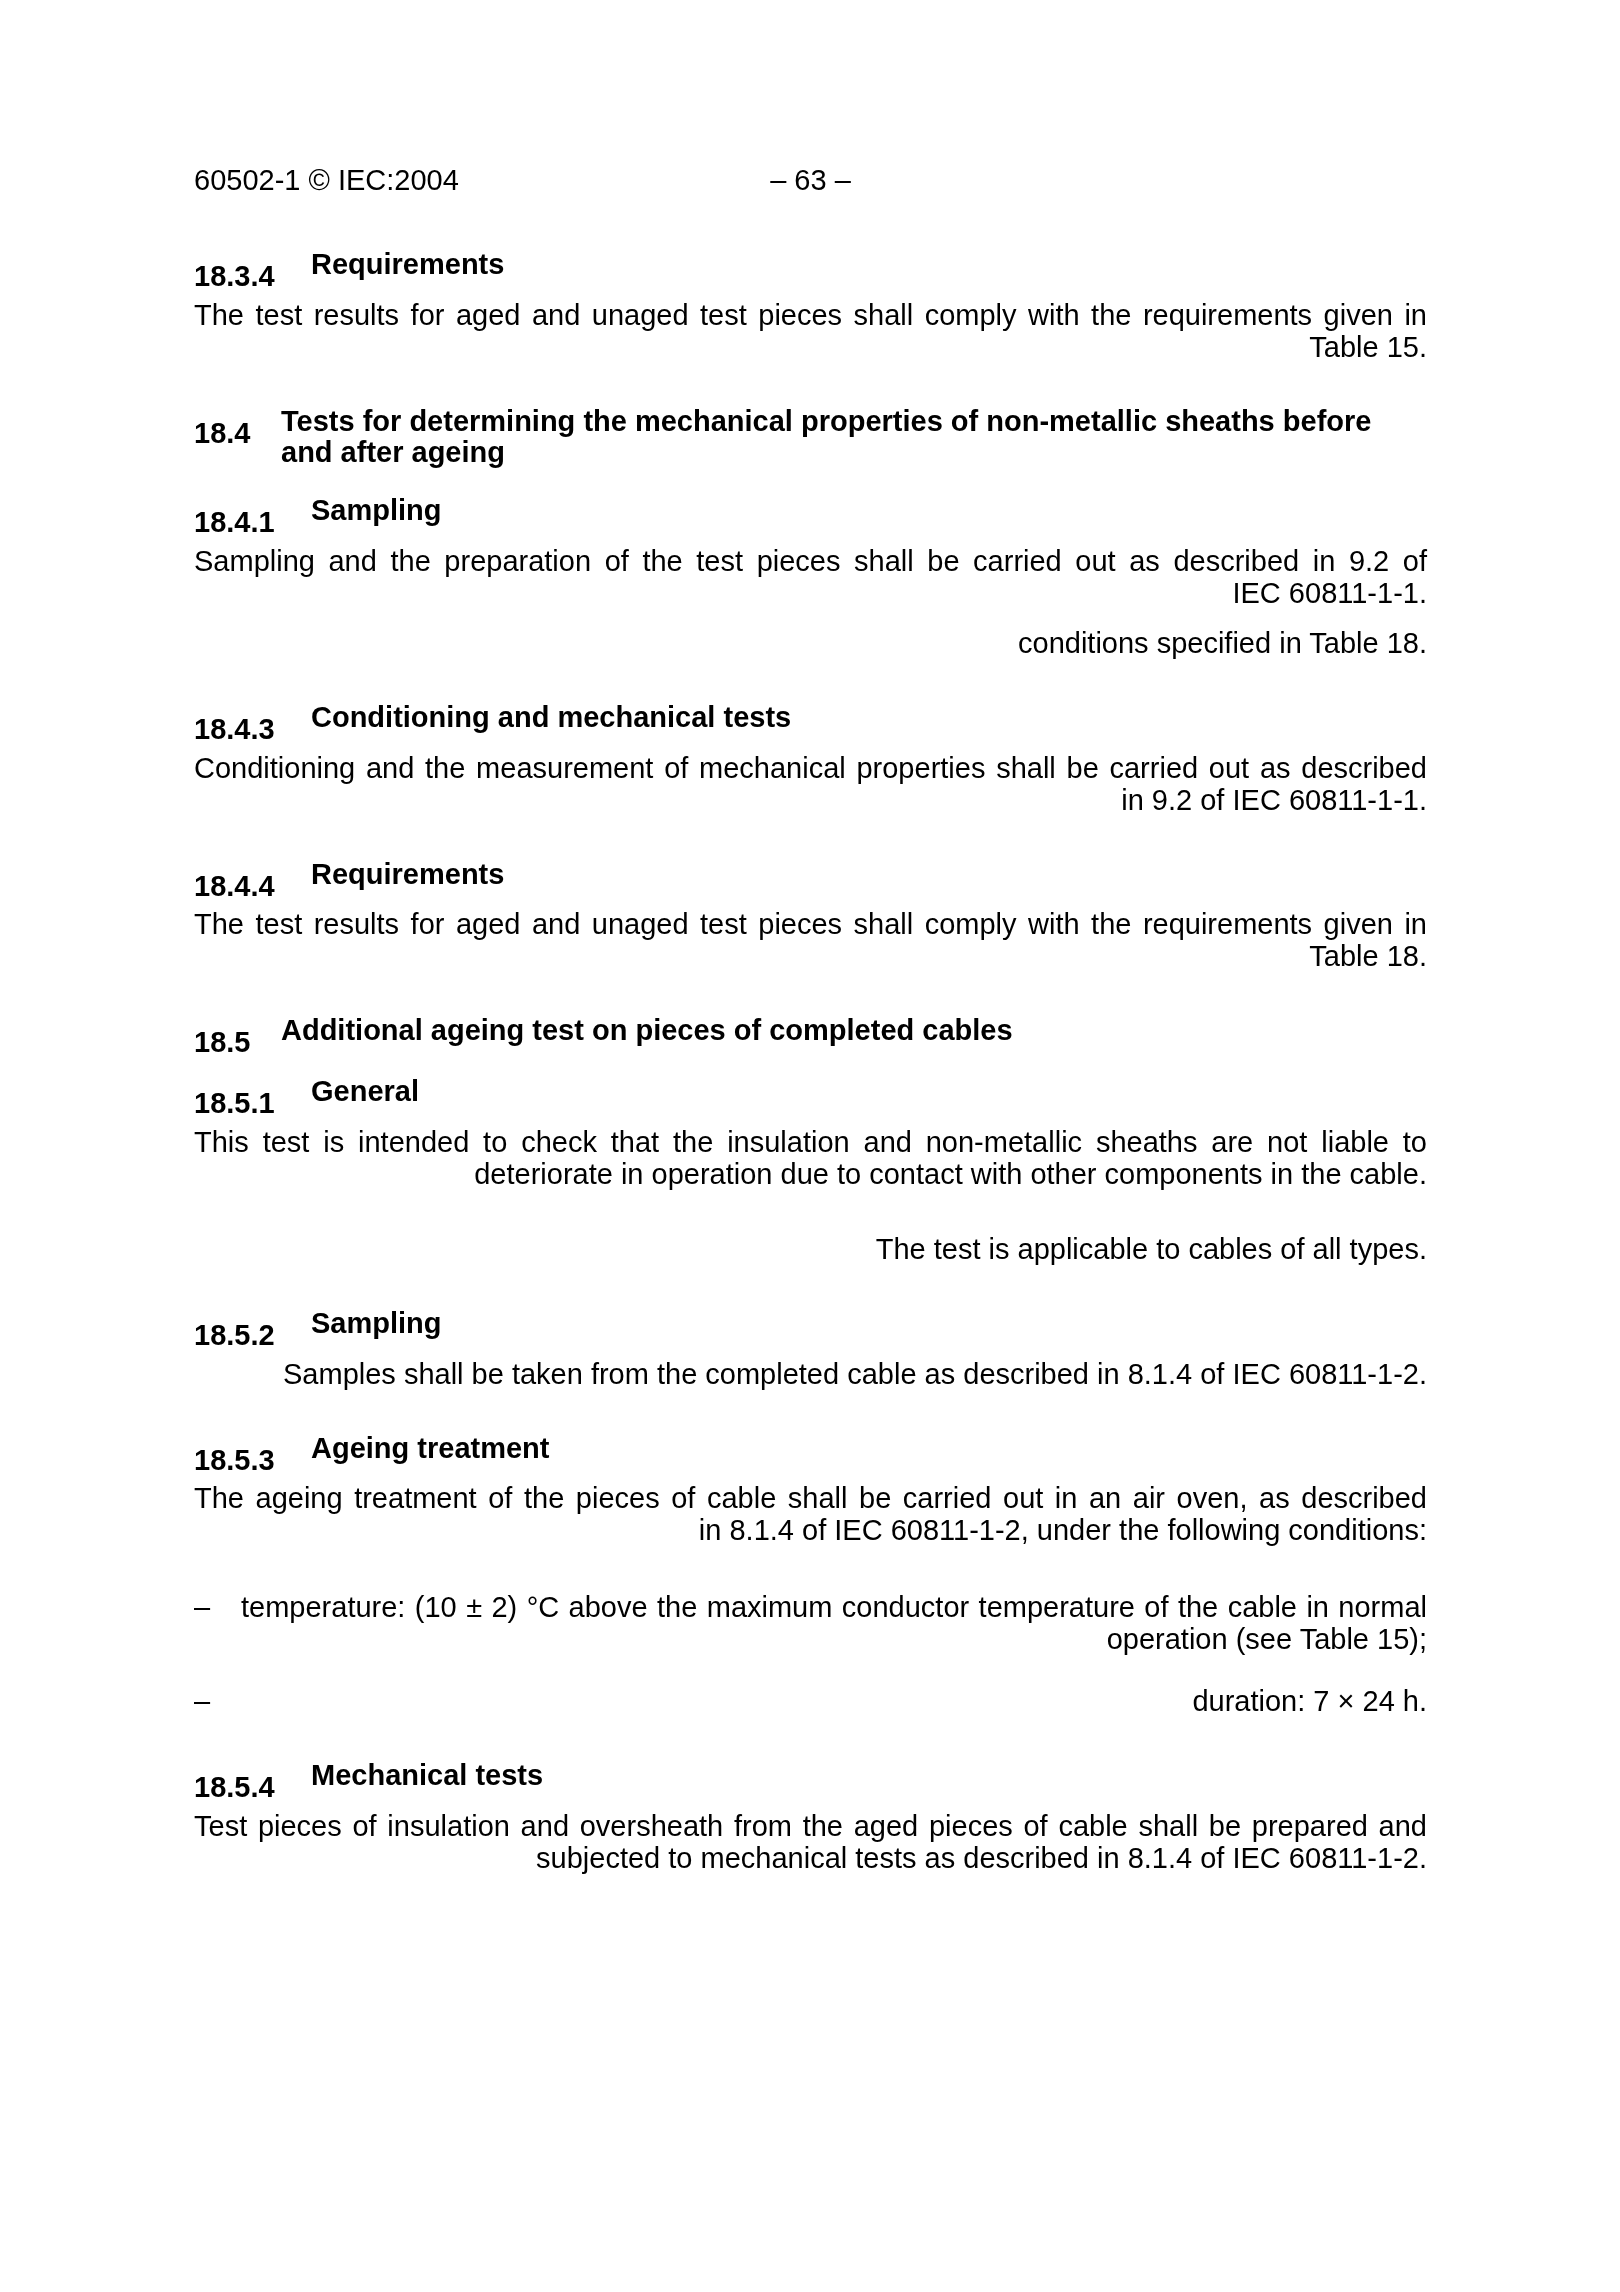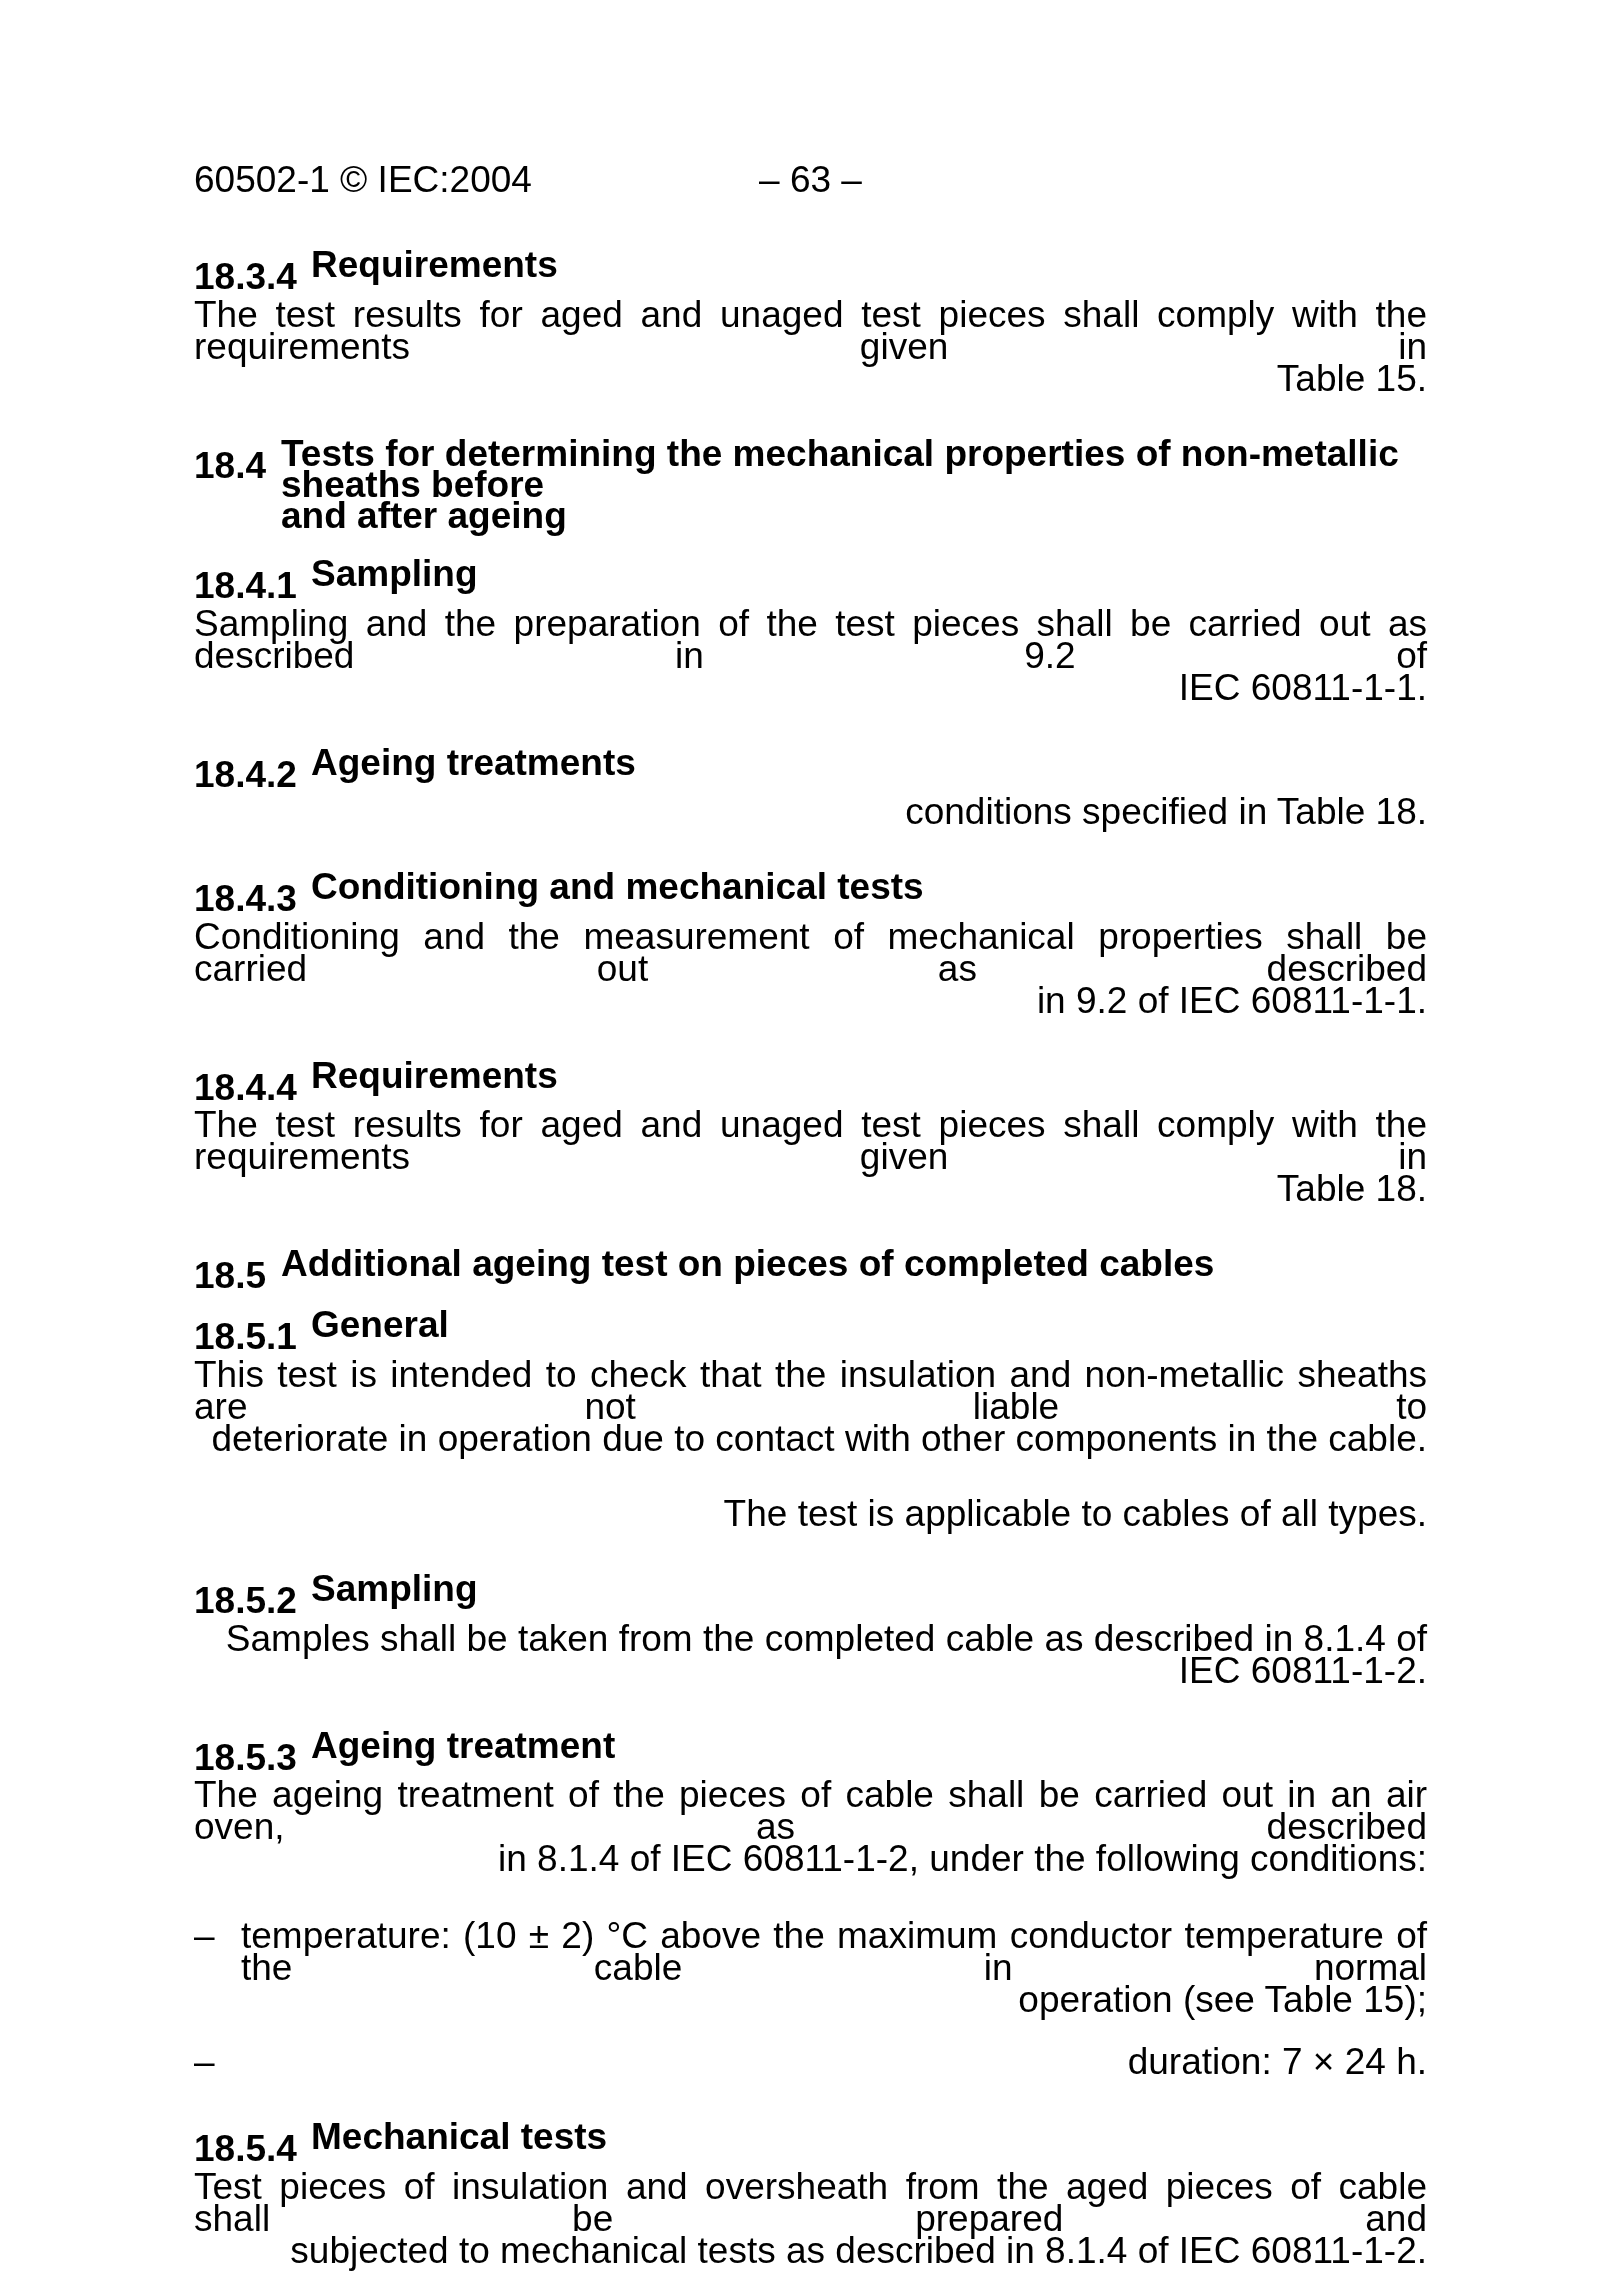--- a/index.html
+++ b/index.html
@@ -3,21 +3,21 @@
 <meta charset="utf-8">
 <style>
   html, body { margin: 0; padding: 0; background: #ffffff; }
   .page {
     position: relative;
     width: 1620px;
     height: 2293px;
     background: #ffffff;
     color: #000000;
     font-family: "Liberation Sans", "DejaVu Sans", sans-serif;
-    font-size: 37px;
+    font-size: 29px;
     line-height: 32px;
     overflow: hidden;
   }
   .col {
     padding-top: 164px;
     margin-left: 194px;
     width: 1233px;
   }
   
   .hdr {
@@ -78,24 +78,20 @@
 
     <div class="h h3 mt28">
       <span class="num">18.4.1</span>
       <span>Sampling</span>
     </div>
     <div class="p mt19">
       <div class="jl">Sampling and the preparation of the test pieces shall be carried out as described in 9.2 of</div>
       <div class="ln">IEC 60811-1-1.</div>
     </div>
 
-    <div class="h h3 mt44">
-      <span class="num">18.4.2</span>
-      <span>Ageing treatments</span>
-    </div>
     <div class="p mt19">
       <div class="ln">conditions specified in Table 18.</div>
     </div>
 
     <div class="h h3 mt44">
       <span class="num">18.4.3</span>
       <span>Conditioning and mechanical tests</span>
     </div>
     <div class="p mt19">
       <div class="jl">Conditioning and the measurement of mechanical properties shall be carried out as described</div>

